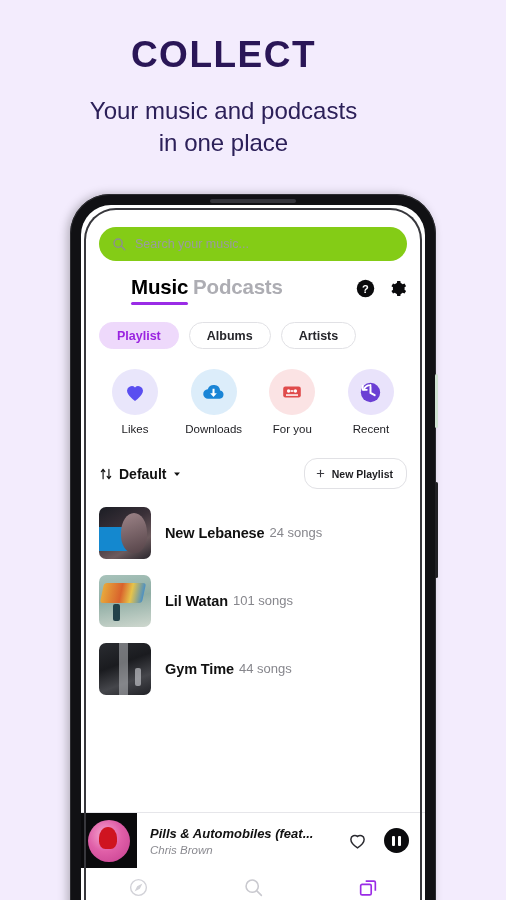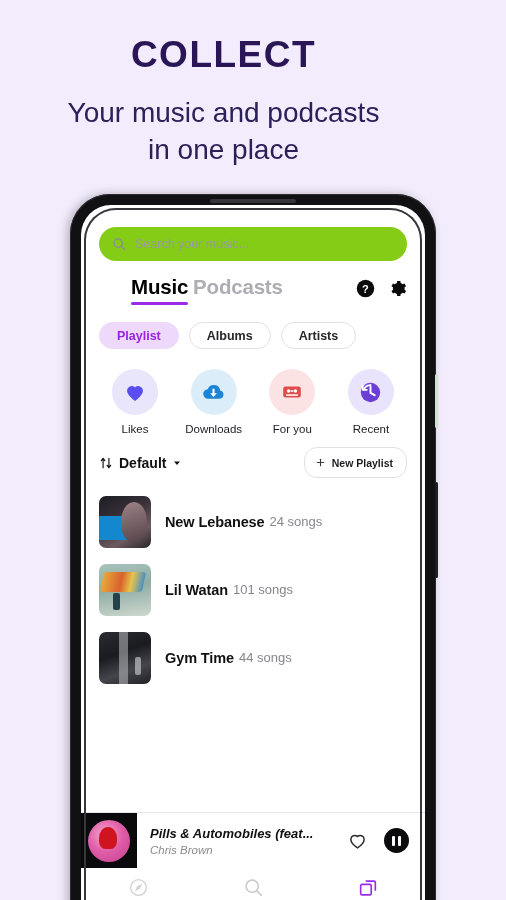--- a/index.html
+++ b/index.html
@@ -15,21 +15,21 @@
   .promo { width: 447px; padding-top: 36px; text-align: center; }
   .promo-title {
     font-size: 37px;
     font-weight: 800;
     letter-spacing: 1.5px;
     color: #2a1657;
     line-height: 1;
   }
   .promo-sub {
     margin-top: 22px;
-    font-size: 28px;
+    font-size: 24px;
     font-weight: 400;
     color: #2c2059;
     line-height: 1.32;
   }
 
   
   .phone {
     position: absolute;
     left: 70px;
     top: 194px;
@@ -158,21 +158,21 @@
   .quick-item { width: 62px; display: flex; flex-direction: column; align-items: center; gap: 8px; }
   .quick-circle {
     width: 46px; height: 46px;
     border-radius: 50%;
     display: flex; align-items: center; justify-content: center;
   }
   .quick-label { font-size: 11.5px; color: #1c1c20; }
 
   
   .sort-row {
-    margin-top: 12px;
+    margin-top: 23px;
     display: flex;
     align-items: center;
     justify-content: space-between;
   }
   .sort-left { display: flex; align-items: center; gap: 6px; }
   .sort-label { font-size: 14px; font-weight: 700; color: #111; }
   .new-playlist {
     height: 31px;
     padding: 0 13px 0 10px;
     border: 1px solid #e1e1e5;

